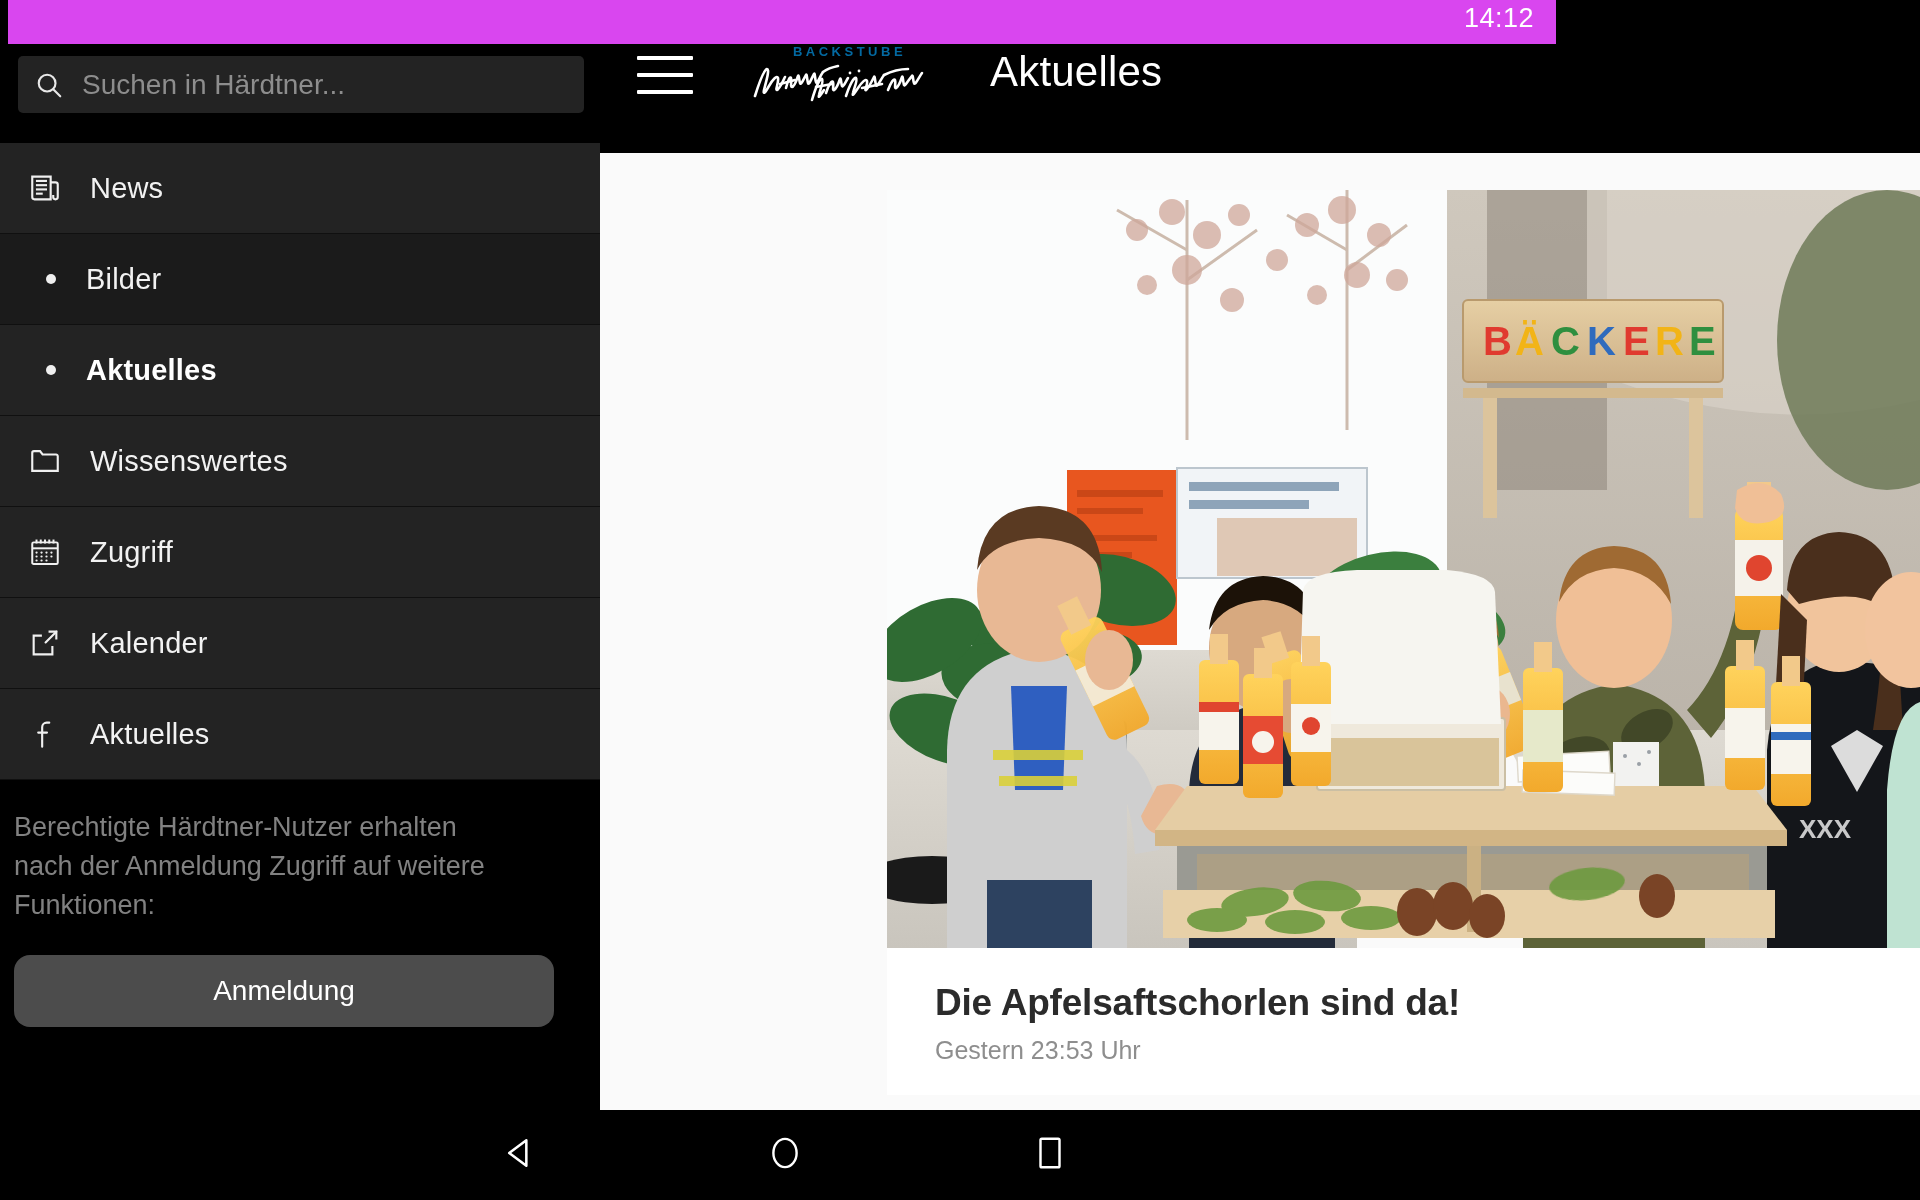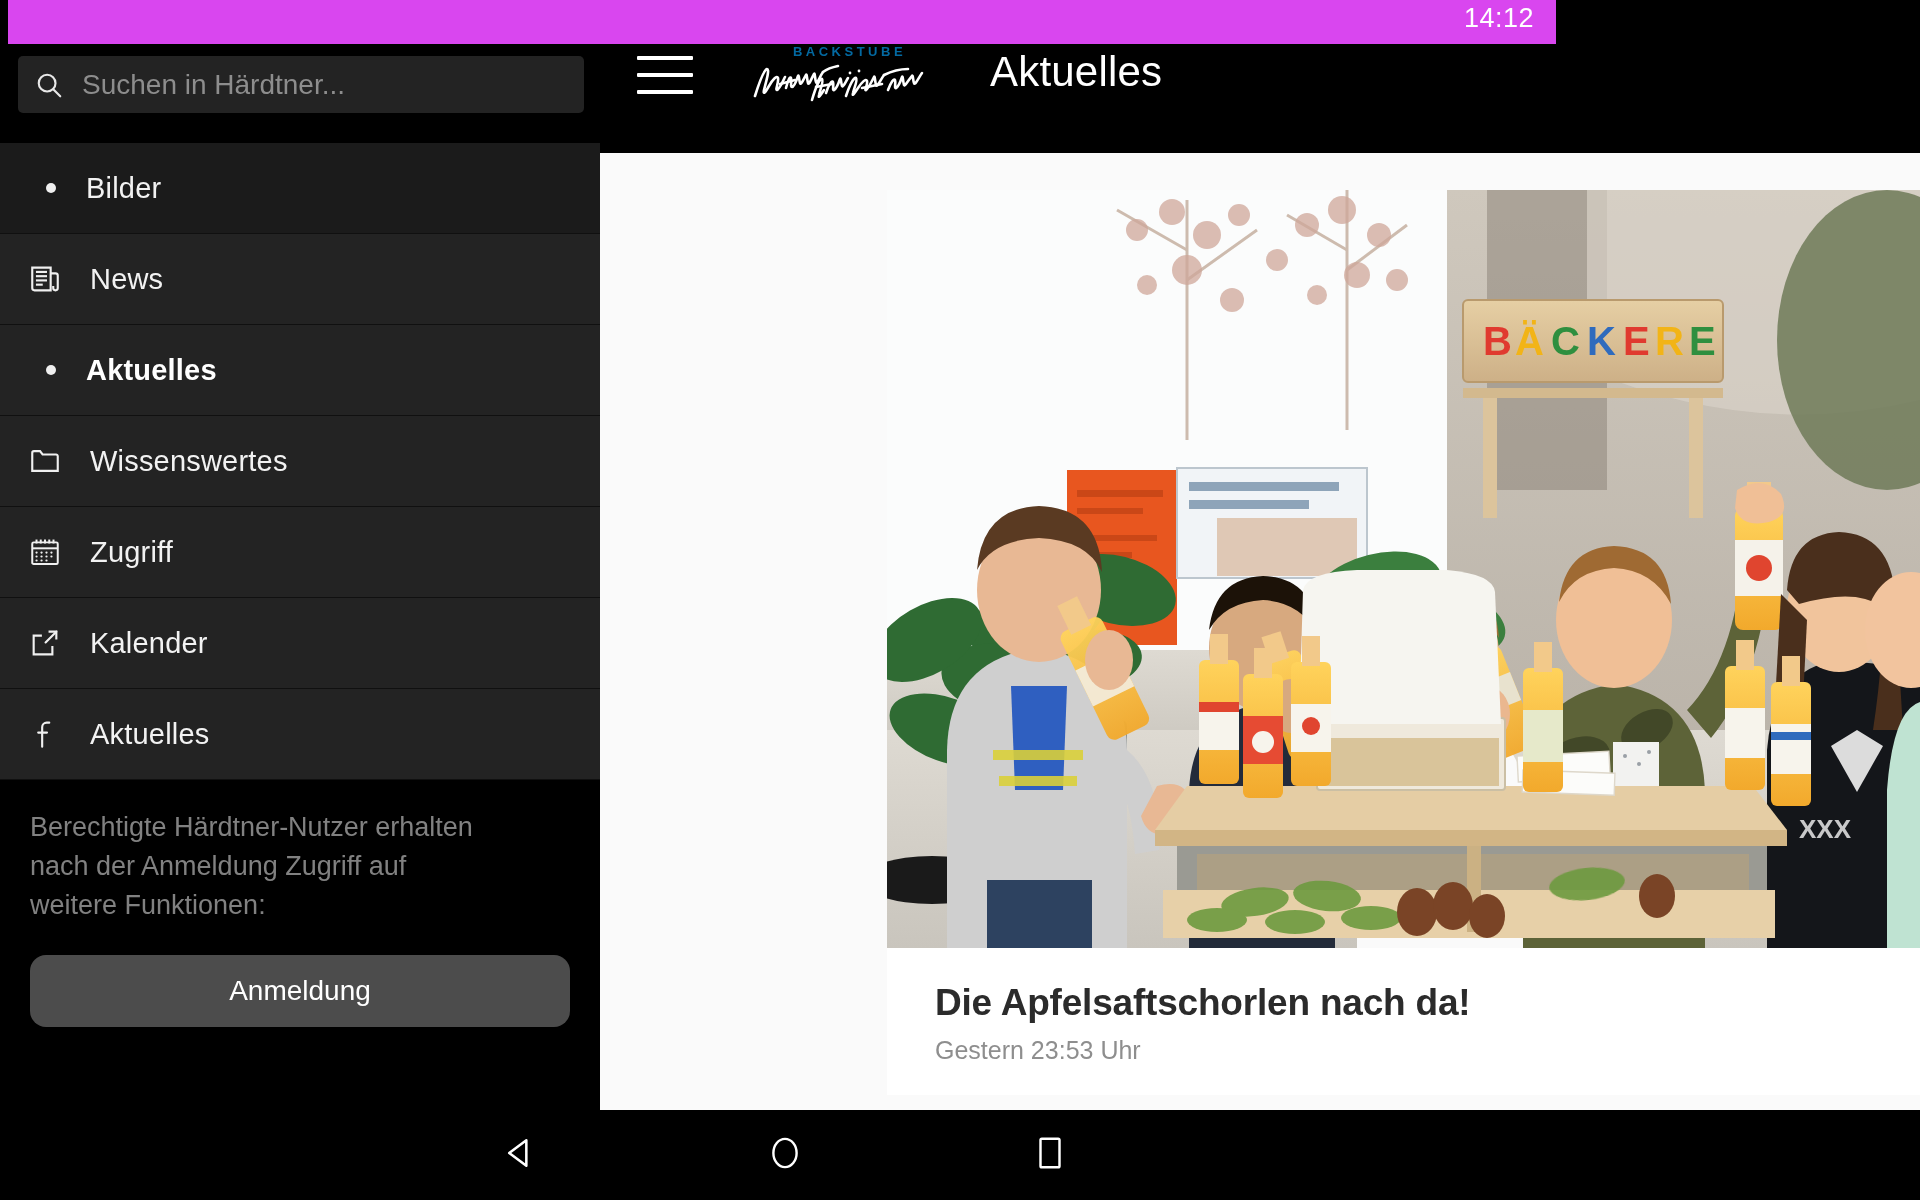--- a/index.html
+++ b/index.html
@@ -23,21 +23,21 @@
   .menu { position:absolute; left:0; top:143px; width:600px; }
   .mi { position:relative; display:flex; align-items:center; height:91px; padding-left:26px;
         border-bottom:1px solid #101010; background:#232323; }
   .mi.dark { background:#1b1b1b; }
   .mi .ico { width:38px; height:38px; flex:0 0 38px; margin-right:26px; display:flex; align-items:center; justify-content:center; }
   .mi .lbl { color:#f2f2f2; font-size:29px; font-weight:300; letter-spacing:.2px; }
   .mi.sub { padding-left:46px; }
   .mi.sub .bullet { width:10px; height:10px; border-radius:50%; background:#efefef; margin-right:30px; flex:0 0 10px; }
   .mi.active .lbl { font-weight:700; color:#fff; }
 
-  .promo { position:absolute; left:0; top:808px; width:504px; padding:0 30px; }
+  .promo { position:absolute; left:0; top:808px; width:504px; padding:0 14px; }
   .promo-txt { color:#818181; font-size:27px; line-height:39px; font-weight:300; }
   .login-btn { margin-top:30px; width:540px; height:72px; background:#4c4c4c; border:none; border-radius:16px;
                color:#fff; font-size:28px; font-weight:300; font-family:inherit; cursor:pointer;
                display:flex; align-items:center; justify-content:center; }
 
   
   .topbar { position:absolute; left:600px; top:0; width:1320px; height:153px; background:#000; z-index:20; }
   .burger { position:absolute; left:37px; top:56px; width:56px; height:42px; cursor:pointer; }
   .burger i { display:block; width:56px; height:4px; background:#fff; margin-bottom:13px; border-radius:1px; }
   .burger i:last-child { margin-bottom:0; }
@@ -74,38 +74,38 @@
       <span class="search-ico">
         <svg width="30" height="30" viewBox="0 0 24 24" fill="none" stroke="#e8e8e8" stroke-width="1.7">
           <circle cx="10.5" cy="10.5" r="6.7"></circle>
             <line x1="15.4" y1="15.4" x2="21" y2="21" stroke-linecap="round"></line>
         </svg>
       </span>
       <span class="search-ph">Suchen in Härdtner...</span>
     </div>
 
     <div class="menu">
-
-      <div class="mi sub dark">
-        <span class="bullet"></span>
-        <span class="lbl">Bilder</span>
-      </div>
 
       <div class="mi">
         <span class="ico">
           <svg width="34" height="34" viewBox="0 0 24 24" fill="none" stroke="#f0f0f0" stroke-width="1.5">
             <path d="M3 4h13v16H4.6A1.6 1.6 0 0 1 3 18.4z"></path>
             <path d="M16 8h3.4A1.6 1.6 0 0 1 21 9.6v8.8a1.6 1.6 0 0 1-3.2 0V17"></path>
             <line x1="5.6" y1="7" x2="13.4" y2="7"></line>
               <line x1="5.6" y1="10" x2="13.4" y2="10"></line>
             <line x1="5.6" y1="13" x2="13.4" y2="13"></line>
               <line x1="5.6" y1="16" x2="10.4" y2="16"></line>
           </svg>
         </span>
         <span class="lbl">News</span>
+      </div>
+
+      <div class="mi sub dark">
+        <span class="bullet"></span>
+        <span class="lbl">Bilder</span>
       </div>
 
       <div class="mi sub active">
         <span class="bullet"></span>
         <span class="lbl">Aktuelles</span>
       </div>
 
       <div class="mi">
         <span class="ico">
           <svg width="34" height="34" viewBox="0 0 24 24" fill="none" stroke="#f0f0f0" stroke-width="1.5">
@@ -462,21 +462,21 @@
                 <rect x="11" y="444" width="18" height="30" fill="#f2c98a"></rect>
                 <rect x="0" y="512" width="40" height="50" fill="#f7f4ec"></rect>
                 <rect x="0" y="520" width="40" height="8" fill="#2f6bbd"></rect>
               </g>
             </g>
           </g>
         </svg>
       </div>
 
       <div class="card-body">
-        <div class="card-title">Die Apfelsaftschorlen nach da!</div>
+        <div class="card-title">Die Apfelsaftschorlen sind da!</div>
         <div class="card-date">Gestern 23:53 Uhr</div>
       </div>
 
     </div>
   </div>
 
   <div class="navbar">
     <div class="navbtn nav-back">
       <span>
         <svg width="38" height="38" viewBox="0 0 24 24" fill="none" stroke="#fff" stroke-width="1.6" stroke-linejoin="round">

